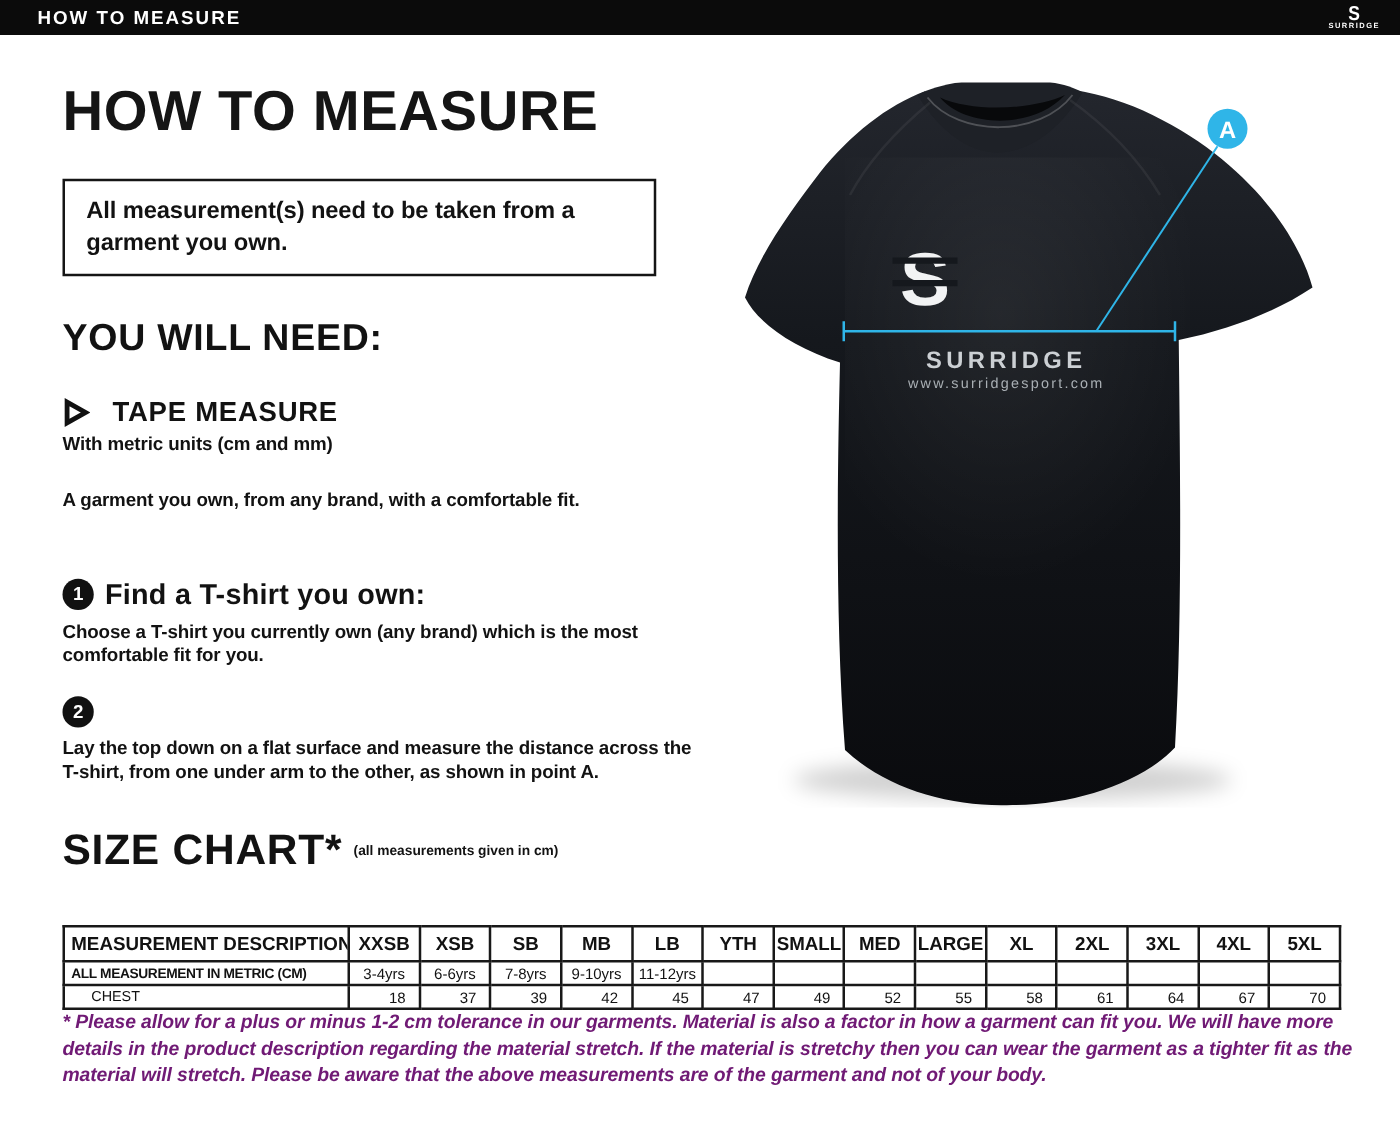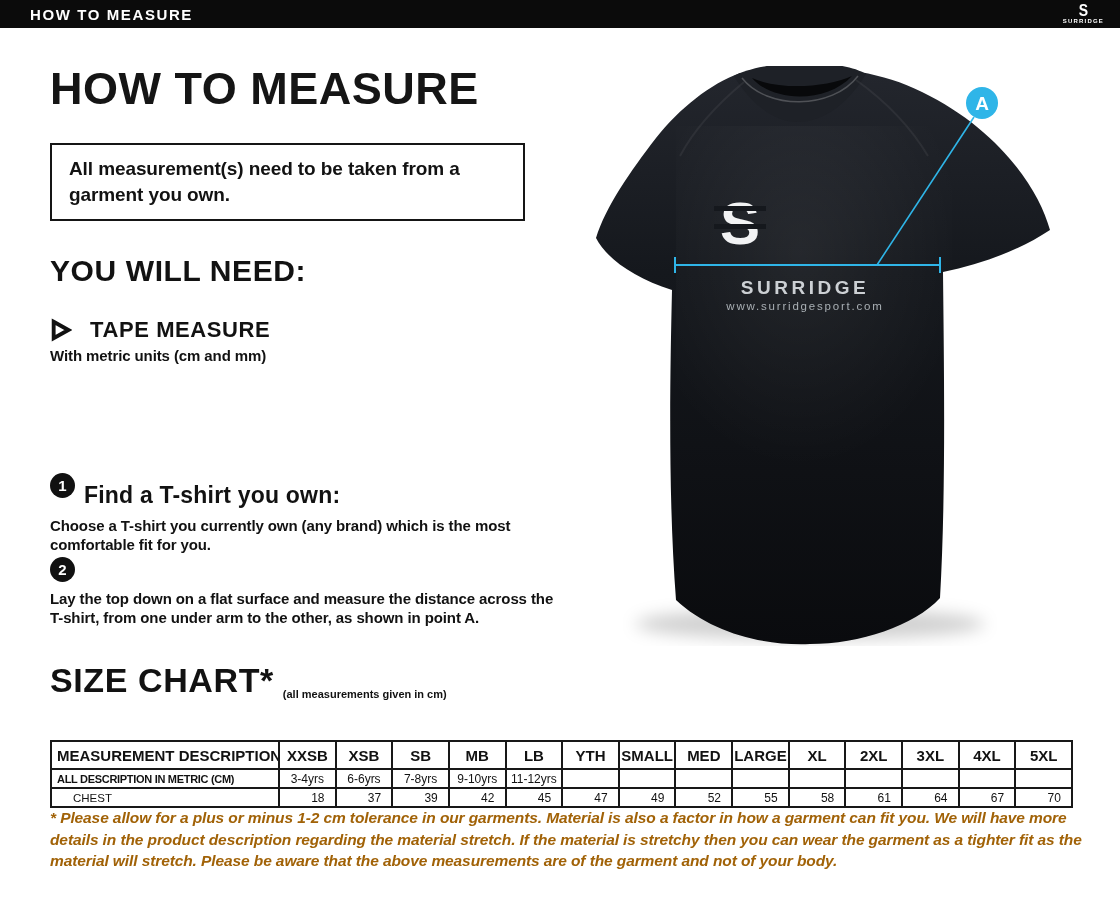--- a/index.html
+++ b/index.html
@@ -24,36 +24,36 @@
   .need-item.second{top:388px;}
   .need-head{display:flex;align-items:center;gap:18px;}
   .tri-icon{width:22px;height:24px;display:block;}
   .need-label{font-size:22px;font-weight:bold;letter-spacing:0.6px;}
   .need-desc{font-size:15px;font-weight:bold;margin-top:4px;letter-spacing:-0.1px;}
   .step{position:absolute;left:50px;}
   .step.one{top:462px;}
   .step.two{top:557px;}
   .step-head{display:flex;align-items:center;gap:9px;}
   .step-num{width:25px;height:25px;border-radius:50%;background:#111;color:#fff;font-size:15px;font-weight:bold;display:flex;align-items:center;justify-content:center;flex:0 0 auto;}
-  .step-title{font-size:23px;font-weight:bold;letter-spacing:0.2px;margin-top:20px;}
+  .step-title{font-size:23px;font-weight:bold;letter-spacing:0.2px;}
   .step-desc{font-size:15px;font-weight:bold;line-height:19px;margin-top:7px;width:518px;letter-spacing:-0.1px;}
   
-  .size-chart-head{position:absolute;left:50px;top:661px;display:flex;align-items:flex-end;gap:9px;}
+  .size-chart-head{position:absolute;left:50px;top:661px;display:flex;align-items:center;gap:9px;}
   .size-chart-title{font-size:34px;font-weight:bold;letter-spacing:0.6px;}
   .size-chart-sub{font-size:11px;font-weight:bold;}
   table.size-table{position:absolute;left:50px;top:740px;width:1023px;border-collapse:collapse;table-layout:fixed;}
   .size-table th,.size-table td{border:2px solid #181818;text-align:center;padding:0;overflow:hidden;white-space:nowrap;}
   .size-table th{font-size:15px;height:26px;font-weight:bold;}
   .size-table th.first,.size-table td.first{text-align:left;padding-left:5px;}
   .size-table tr.metric-row td{font-size:12px;height:17px;font-weight:normal;}
   .size-table tr.metric-row td.first{font-size:11px;font-weight:bold;letter-spacing:-0.3px;}
   .size-table tr.chest-row td{font-size:12px;height:17px;font-weight:normal;padding-left:21px;}
   .size-table tr.chest-row td.first{font-size:11.5px;}
   
-  .disclaimer{position:absolute;left:50px;top:807px;width:1048px;font-size:15.5px;font-weight:bold;font-style:italic;line-height:21.5px;letter-spacing:-0.1px;color:#a16207;}
+  .disclaimer{position:absolute;left:50px;top:807px;width:1048px;font-size:15.5px;font-weight:bold;font-style:italic;line-height:21.5px;letter-spacing:-0.1px;color:#701a75;}
   
   .shirt-figure{position:absolute;left:592px;top:66px;width:480px;height:580px;}
 </style>
 </head>
 <body>
 
 <div class="topbar">
   <span class="topbar-title">HOW TO MEASURE</span>
   <div class="topbar-logo">
     <span class="logo-s">S</span>
@@ -70,20 +70,21 @@
   <div class="need-head">
     <svg class="tri-icon" viewBox="0 0 24 24">
       <polygon points="4,3 20,12 4,21" fill="#ffffff" stroke="#111111" stroke-width="4.2" stroke-linejoin="miter"></polygon>
     </svg>
     <span class="need-label">TAPE MEASURE</span>
   </div>
   <div class="need-desc">With metric units (cm and mm)</div>
 </div>
 
 <div class="need-item second">
+  <div class="need-desc">A garment you own, from any brand, with a comfortable fit.</div>
 </div>
 
 <div class="step one">
   <div class="step-head">
     <span class="step-num">1</span>
     <span class="step-title">Find a T-shirt you own:</span>
   </div>
   <div class="step-desc">Choose a T-shirt you currently own (any brand) which is the most comfortable fit for you.</div>
 </div>
 
@@ -131,21 +132,21 @@
         <th>LARGE</th>
         <th>XL</th>
         <th>2XL</th>
         <th>3XL</th>
         <th>4XL</th>
         <th>5XL</th>
       </tr>
     </thead>
   <tbody>
       <tr class="metric-row">
-        <td class="first">ALL DESCRIPTION IN METRIC (CM)</td>
+        <td class="first">ALL MEASUREMENT IN METRIC (CM)</td>
         <td>3-4yrs</td>
         <td>6-6yrs</td>
         <td>7-8yrs</td>
         <td>9-10yrs</td>
         <td>11-12yrs</td>
         <td></td>
         <td></td>
         <td></td>
         <td></td>
         <td></td>

